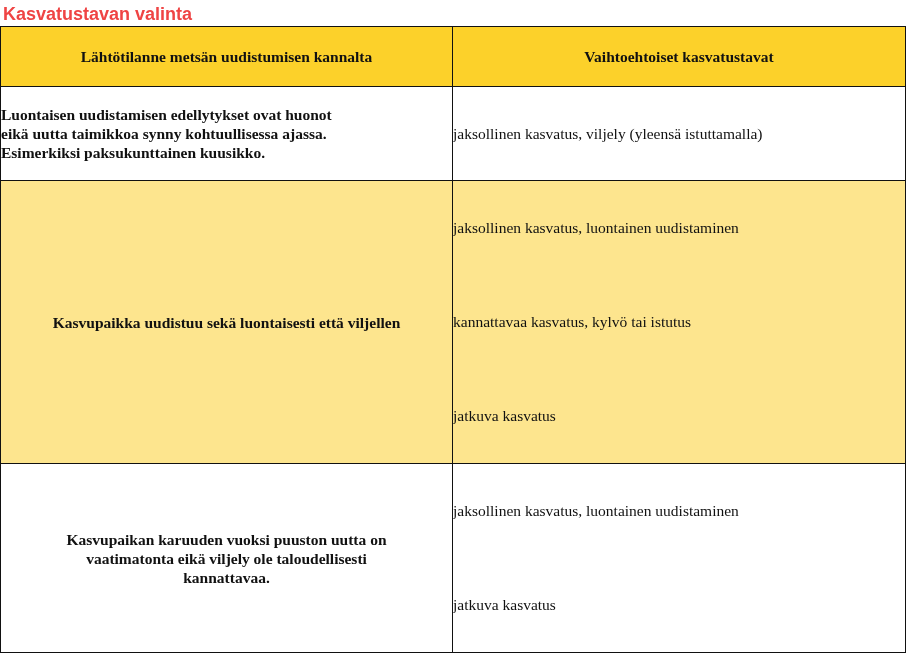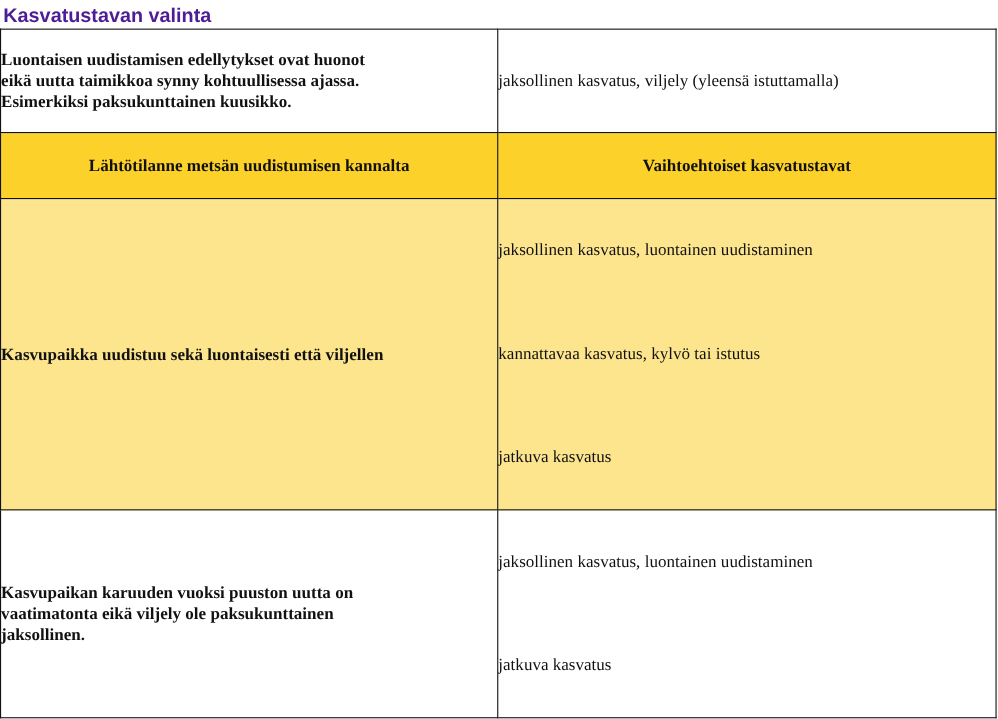--- a/index.html
+++ b/index.html
@@ -1,82 +1,82 @@
 <!DOCTYPE html>
 <html><head>
   <meta charset="utf-8">
   <style>
     html, body { margin: 0; padding: 0; background: #ffffff; }
     body { width: 907px; height: 654px; position: relative; overflow: hidden; }
     .title {
       position: absolute; left: 3px; top: 3px;
       font-family: "Liberation Sans", sans-serif;
-      font-size: 18px; font-weight: bold; color: #4c1d95;
+      font-size: 18px; font-weight: bold; color: #ef4444;
       line-height: 22px;
       text-align: center;
     }
     table.grid {
       position: absolute; left: 0px; top: 26px;
       width: 906px; border-collapse: collapse;
       font-family: "Liberation Serif", serif; color: #111;
     }
     table.grid td, table.grid th {
       border: 1.5px solid #111; padding: 0; vertical-align: middle;
     }
     th.hcell {
       background: #fcd12a; height: 59px; font-size: 15.5px; font-weight: bold; text-align: center;
     }
     .col1 { width: 452px; }
     .col2 { width: 453px; }
     td.lcell { font-weight: bold; font-size: 15.5px; line-height: 19px; }
     td.left-align { text-align: left; padding-left: 14px; padding-right: 10px; }
-    td.center-align { text-align: left; padding-left: 10px; padding-right: 10px; }
+    td.center-align { text-align: center; padding-left: 10px; padding-right: 10px; }
     td.rcell { font-size: 15.5px; padding-left: 14px; }
     .alt { background: #fde58e; }
     .opt { display: flex; align-items: center; }
   </style>
 </head>
 <body>
 
 <div class="title">Kasvatustavan valinta</div>
 
 <table class="grid">
   <tbody>
-      <tr style="height:94px;">
+      <tr>
+    <th class="hcell col1">Lähtötilanne metsän uudistumisen kannalta</th>
+    <th class="hcell col2">Vaihtoehtoiset kasvatustavat</th>
+  </tr>
+
+  <tr style="height:94px;">
     <td class="lcell left-align">
       <div>Luontaisen uudistamisen edellytykset ovat huonot</div>
       <div>eikä uutta taimikkoa synny kohtuullisessa ajassa.</div>
       <div>Esimerkiksi paksukunttainen kuusikko.</div>
     </td>
     <td class="rcell">
       <div class="opt">jaksollinen kasvatus, viljely (yleensä istuttamalla)</div>
     </td>
-  </tr>
-
-  <tr>
-    <th class="hcell col1">Lähtötilanne metsän uudistumisen kannalta</th>
-    <th class="hcell col2">Vaihtoehtoiset kasvatustavat</th>
   </tr>
 
   <tr class="alt" style="height:282px;">
     <td class="lcell center-align">
       <div>Kasvupaikka uudistuu sekä luontaisesti että viljellen</div>
     </td>
     <td class="rcell">
       <div class="opt" style="height:94px;">jaksollinen kasvatus, luontainen uudistaminen</div>
       <div class="opt" style="height:94px;">kannattavaa kasvatus, kylvö tai istutus</div>
       <div class="opt" style="height:94px;">jatkuva kasvatus</div>
     </td>
   </tr>
 
   <tr style="height:188px;">
     <td class="lcell center-align">
       <div>Kasvupaikan karuuden vuoksi puuston uutta on</div>
-      <div>vaatimatonta eikä viljely ole paksukunttainen</div>
-      <div>jaksollinen.</div>
+      <div>vaatimatonta eikä viljely ole taloudellisesti</div>
+      <div>kannattavaa.</div>
     </td>
     <td class="rcell">
       <div class="opt" style="height:94px;">jaksollinen kasvatus, luontainen uudistaminen</div>
       <div class="opt" style="height:94px;">jatkuva kasvatus</div>
     </td>
   </tr>
 </tbody>
   </table>
 
 </body></html>

